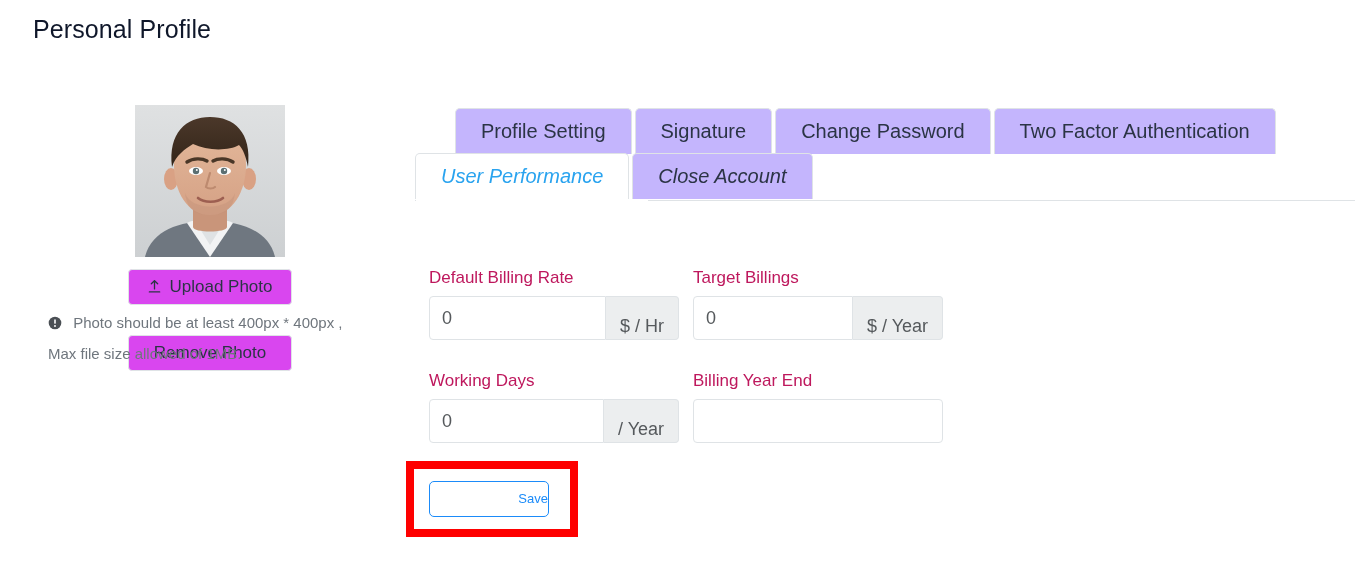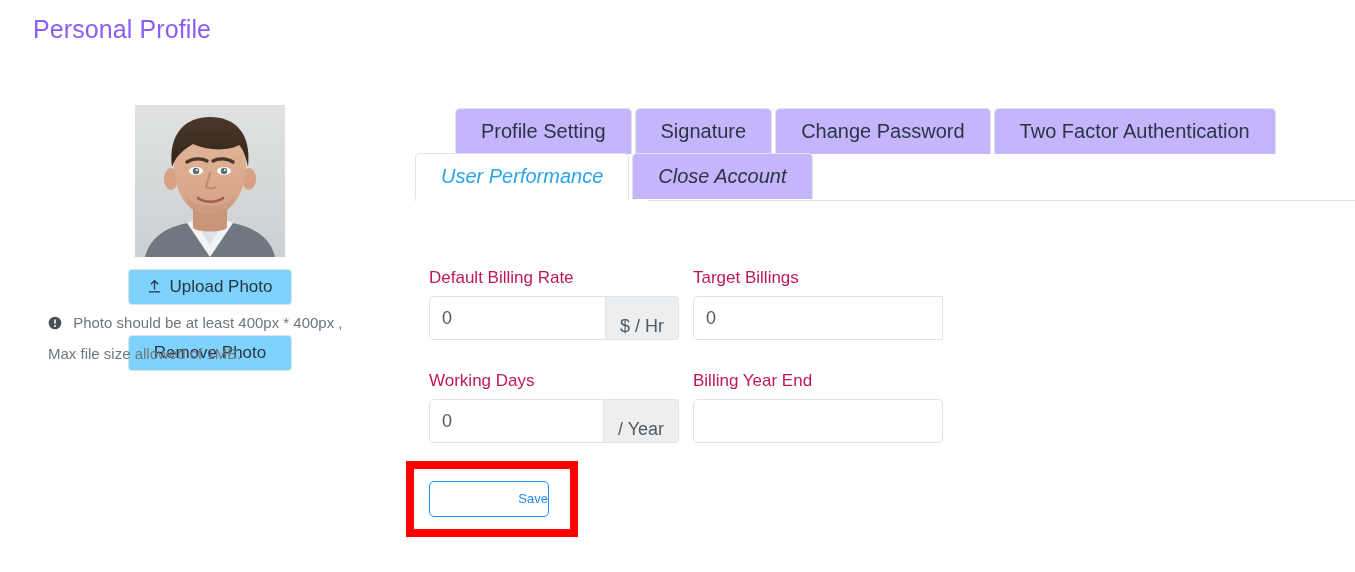--- a/index.html
+++ b/index.html
@@ -19,21 +19,21 @@
     height: 572px;
     background: #ffffff;
   }
 
   
   .page-title {
     position: absolute;
     left: 33px;
     top: 15px;
     font-size: 25px;
-    color: #8b5cf6;
+    color: #0f172a;
     font-weight: 400;
     letter-spacing: 0.1px;
     white-space: nowrap;
   }
 
   
   .left-col {
     position: absolute;
     left: 0px;
     top: 105px;
@@ -50,21 +50,21 @@
   }
   .avatar-svg { display:block; width:150px; height:152px; }
 
   .photo-btn {
     display: block;
     margin: 12px auto 0 auto;
     width: 164px;
     height: 36px;
     border: 1px solid #dfe3e6;
     border-radius: 4px;
-    background: #7dd3fc;
+    background: #d946ef;
     color: #2b3445;
     font-size: 17px;
     font-family: "Liberation Sans", sans-serif;
     cursor: pointer;
     line-height: 34px;
     text-align: left;
     padding: 0;
   }
   .photo-btn.second { margin-top: 30px; }
 
@@ -356,20 +356,21 @@
         <div class="input-group">
           <input type="text" value="0" style="">
           <span class="input-addon">$ / Hr</span>
         </div>
       </div>
 
       <div class="field gap">
         <div class="field-label">Target Billings</div>
         <div class="input-group">
           <input type="text" value="0" style="">
+          <span class="input-addon">$ / Year</span>
         </div>
       </div>
     </div>
 
     <div class="field-row second">
       <div class="field">
         <div class="field-label">Working Days</div>
         <div class="input-group">
           <input type="text" value="0" style="">
           <span class="input-addon">/ Year</span>

